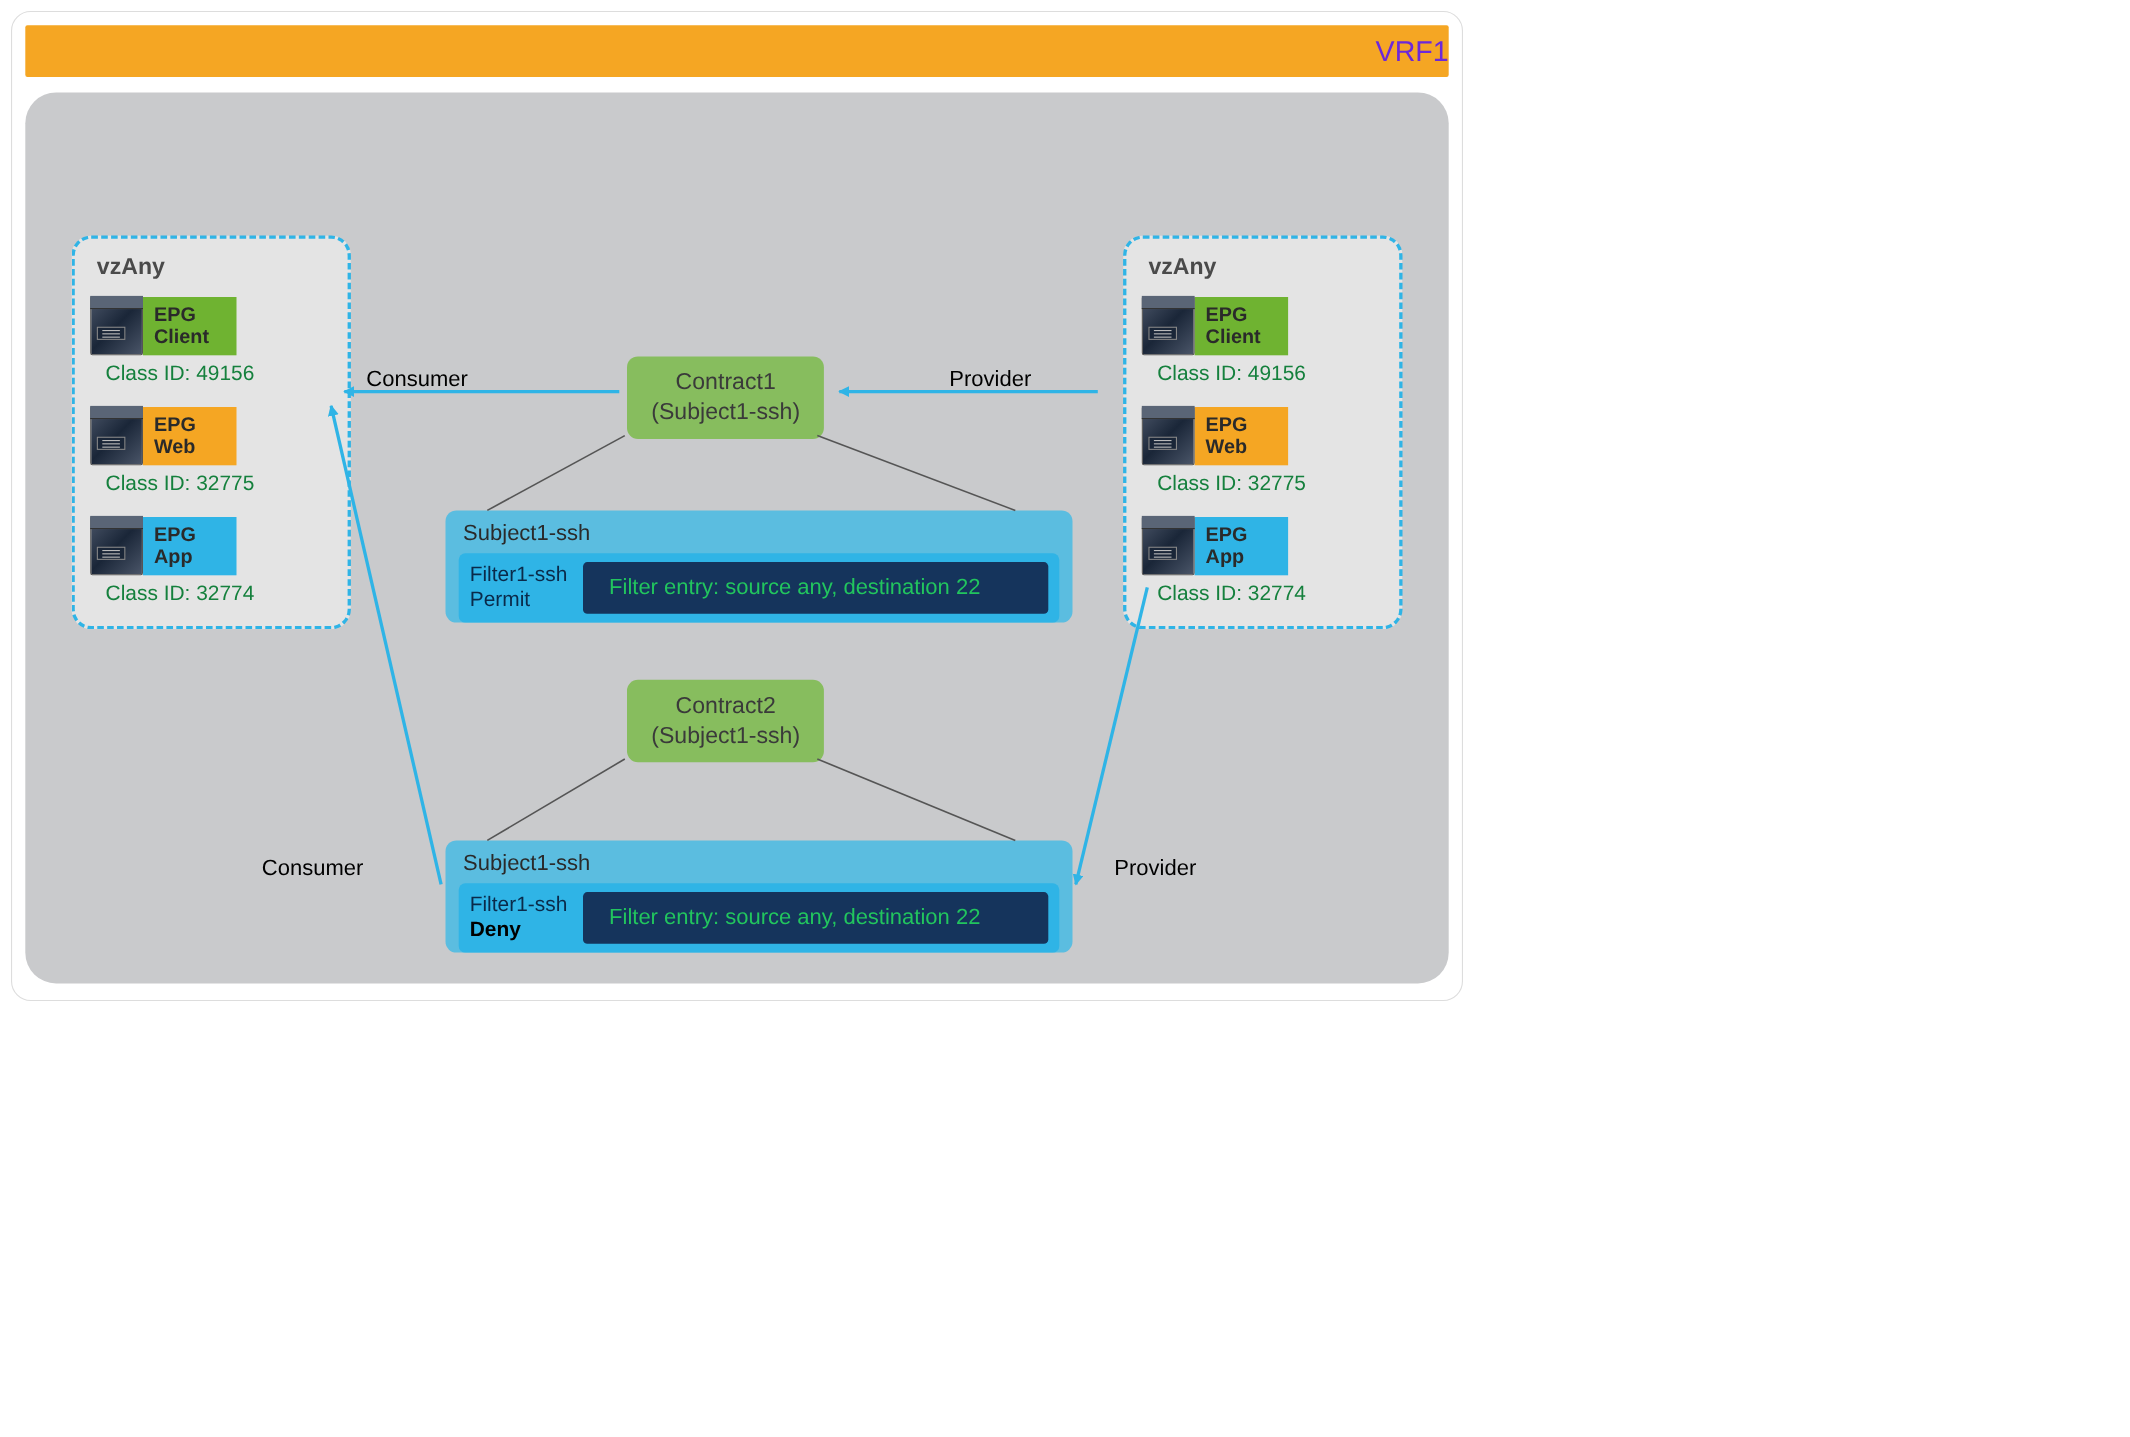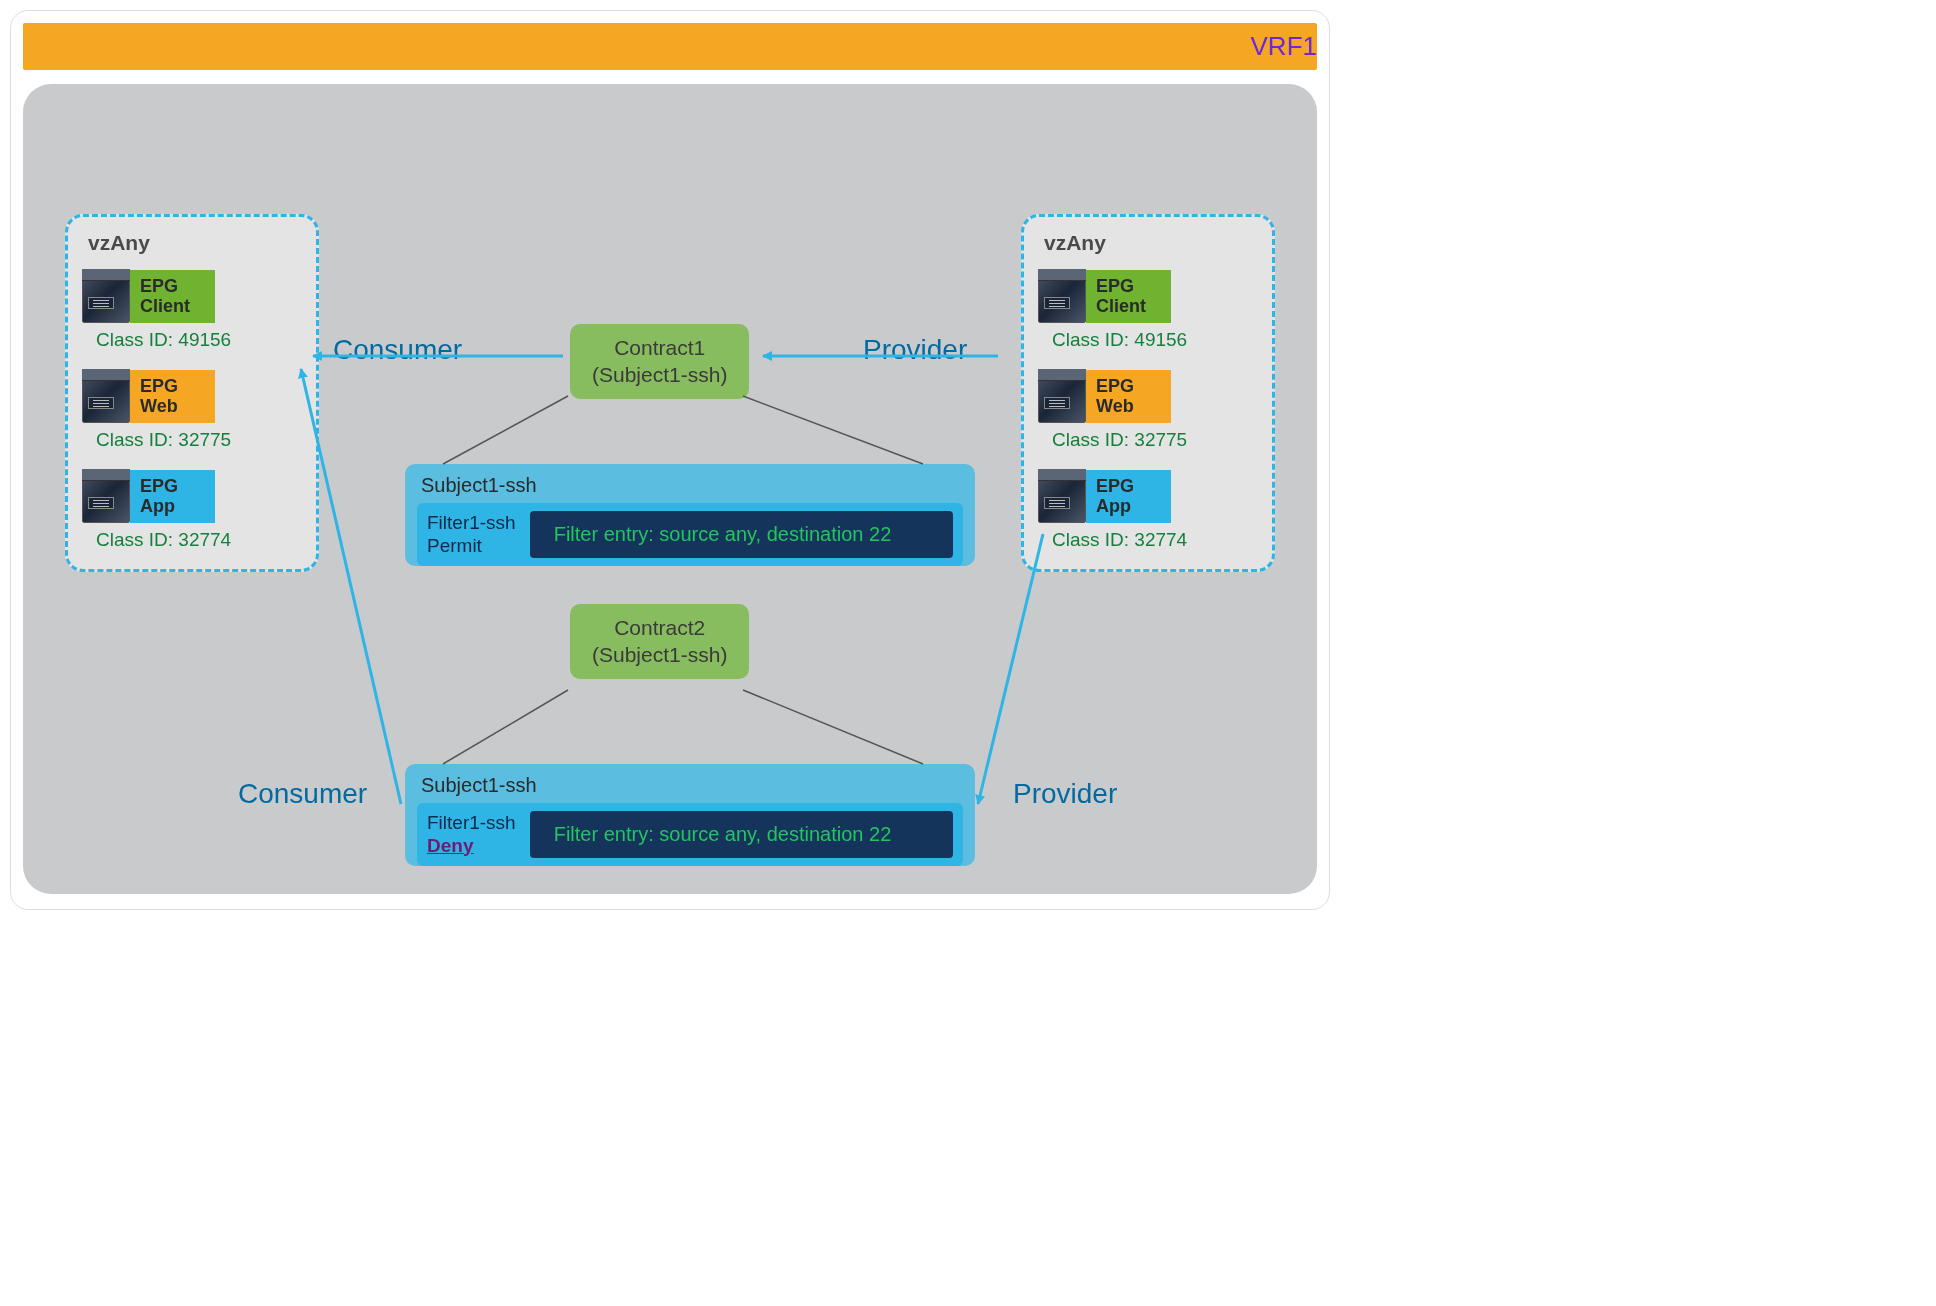--- a/index.html
+++ b/index.html
@@ -22,30 +22,30 @@
 .server-icon .slot .line::before{top:-3px;}
 .server-icon .slot .line::after{top:3px;}
 .epg-label{padding:6px 10px;font-size:18px;font-weight:700;color:#2a2a2a;min-width:85px;line-height:1.15;}
 .epg-green{background:#6fb331;}
 .epg-orange{background:#f5a623;}
 .epg-blue{background:#2fb4e6;}
 .class-id{color:#15803d;font-size:19px;margin-bottom:18px;margin-left:14px;}
 .class-id:last-of-type{margin-bottom:0;}
 .contract-box{background:#87bd5e;border-radius:10px;padding:10px 22px;color:#3a3a3a;font-size:21px;text-align:center;position:absolute;line-height:1.3;}
 .contract1{left:547px;top:240px;}
-.contract2{left:547px;top:520px;}
+.contract2{left:547px;top:534px;}
 .subject-container{position:absolute;background:#5bbde0;border-radius:10px;padding:10px 12px 0 12px;width:570px;}
 .subject1{left:382px;top:380px;}
 .subject2{left:382px;top:680px;}
 .subject-title{color:#2a2a2a;font-size:20px;margin-bottom:6px;margin-left:4px;}
 .filter-row{background:#2fb4e6;border-radius:6px;padding:8px 10px;display:flex;align-items:center;gap:14px;}
 .filter-label{color:#0a2a4a;font-size:19px;line-height:1.2;}
-.filter-label .deny{color:#701a75;font-weight:700;text-decoration:underline;}
+.filter-label .deny{color:#000000;font-weight:700;}
 .filter-entry{background:#15345c;color:#22c55e;font-size:20px;padding:12px 24px;border-radius:4px;flex:1;}
-.role-label{position:absolute;color:#0369a1;font-size:28px;}
+.role-label{position:absolute;color:#000000;font-size:20px;}
 .consumer1{left:310px;top:250px;}
 .provider1{left:840px;top:250px;}
 .consumer2{left:215px;top:694px;}
 .provider2{left:990px;top:694px;}
 svg.overlay{position:absolute;top:0;left:0;pointer-events:none;}
 </style>
 </head>
 <body>
 
 <div class="outer">

